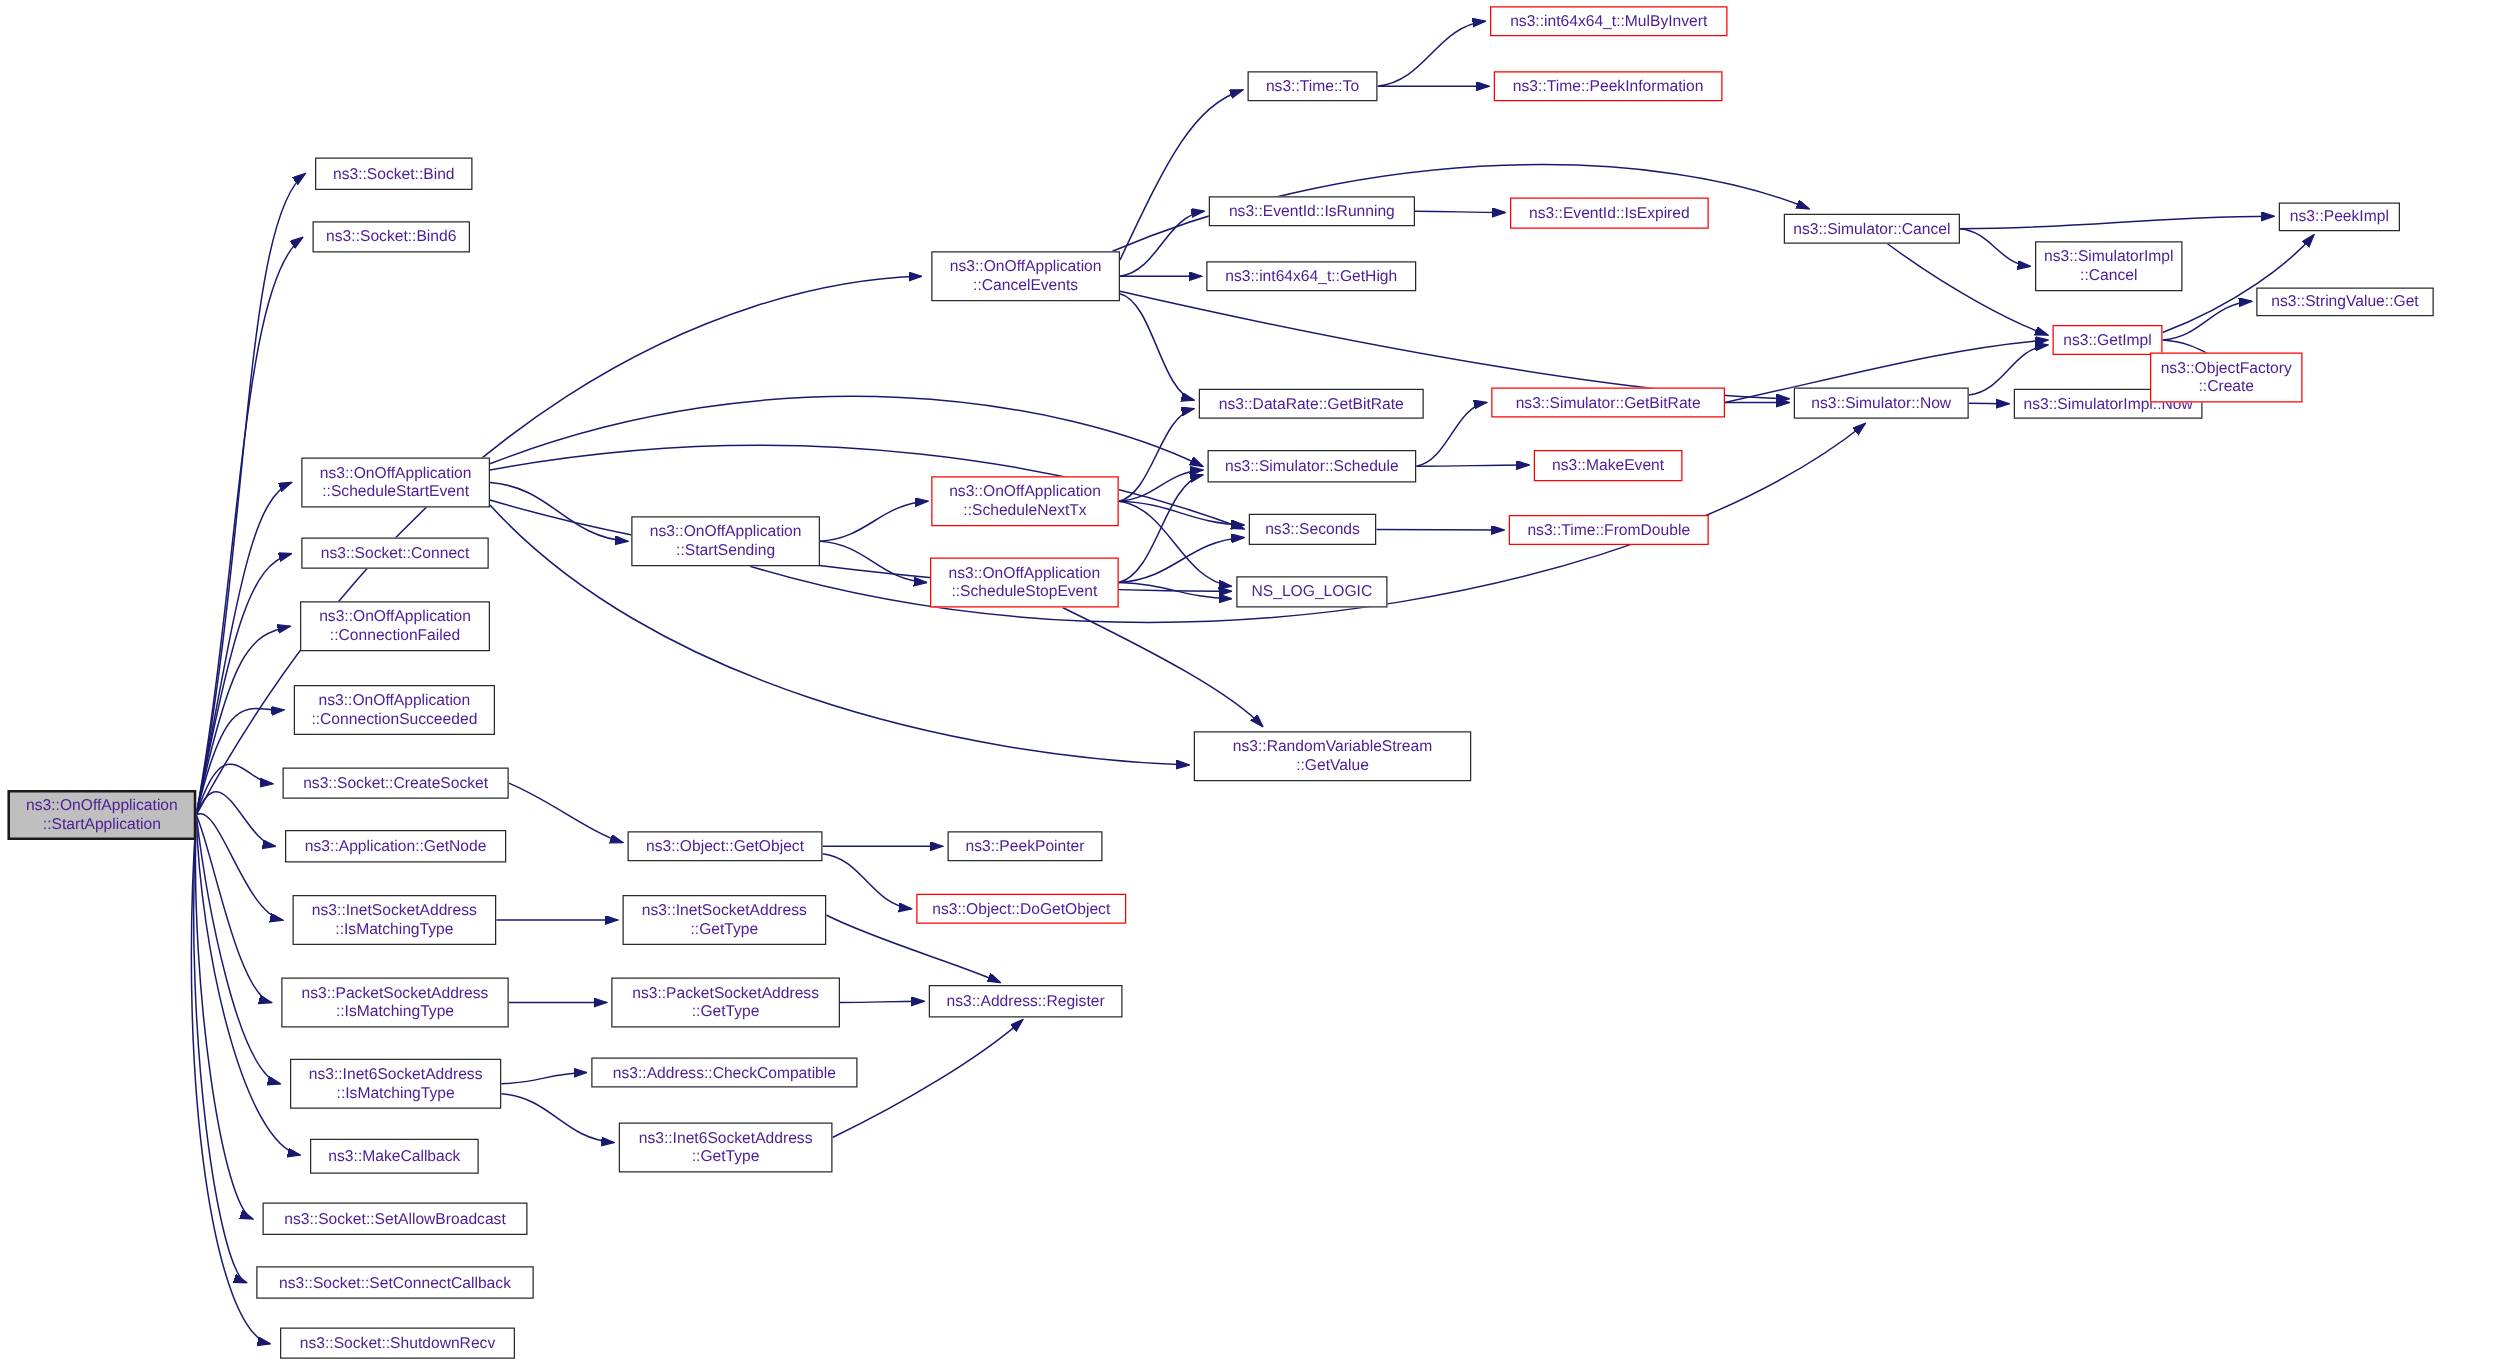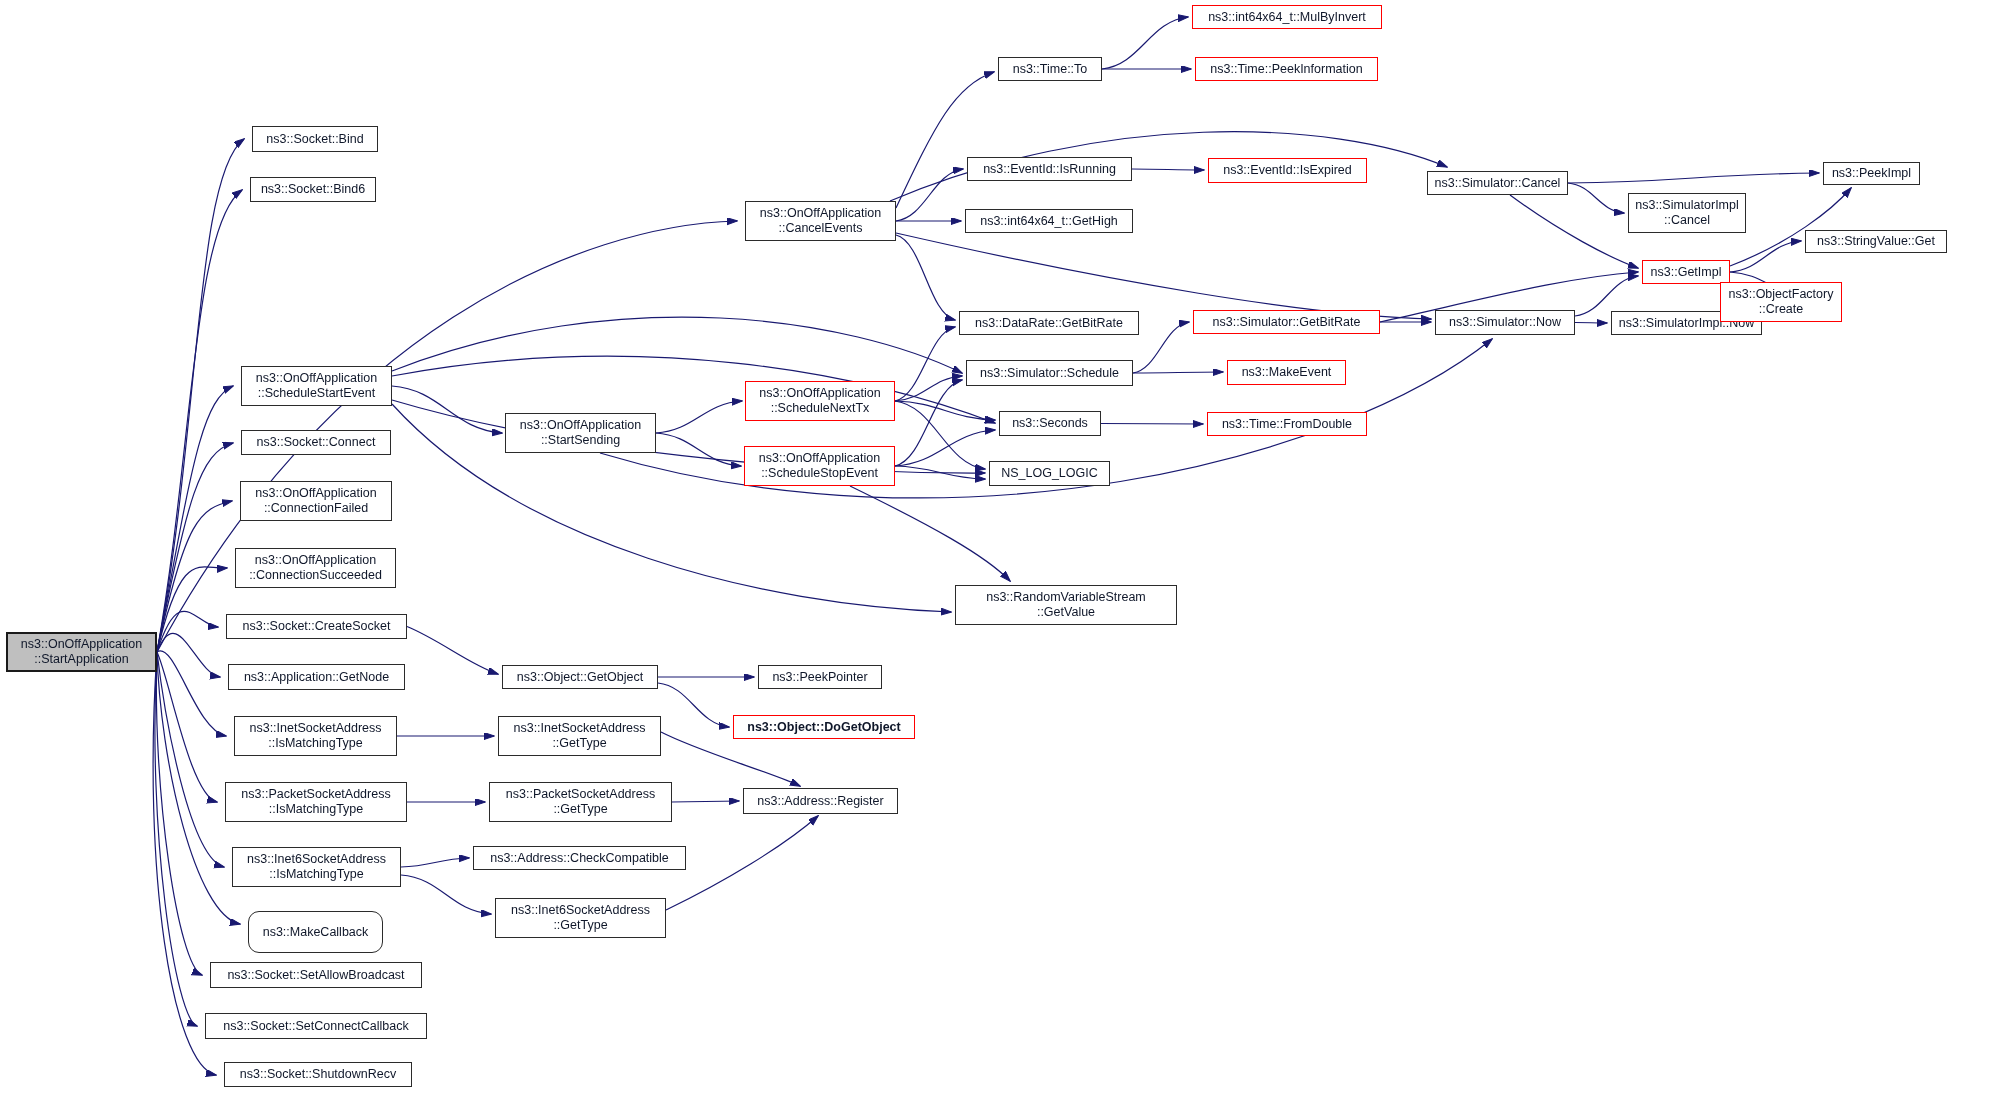--- a/index.html
+++ b/index.html
@@ -1,21 +1,21 @@
 <!DOCTYPE html>
 <html><head>
 <meta charset="utf-8">
 <style>
   html,body{margin:0;padding:0;background:#ffffff;}
   #canvas{position:relative;width:2000px;height:1096px;background:#ffffff;overflow:hidden;
           font-family:"Liberation Sans", sans-serif;}
   #edges{position:absolute;left:0;top:0;width:2000px;height:1096px;}
   .node{position:absolute;box-sizing:border-box;background:#ffffff;border:1px solid #2b2b2b;
         display:flex;flex-direction:column;align-items:center;justify-content:center;
-        font-size:12.5px;line-height:15px;color:#0f172a;white-space:nowrap;cursor:pointer;}
+        font-size:12.5px;line-height:15px;color:#4c1d95;white-space:nowrap;cursor:pointer;}
   .node.red{border:1px solid #ff0000;}
   .node.root{background:#bfbfbf;border:2px solid #1a1a1a;}
   .lbl{pointer-events:none;}
 </style>
 </head>
 <body>
 
 <div id="canvas">
   <svg id="edges" width="2000" height="1096" viewBox="0 0 2000 1096" xmlns="http://www.w3.org/2000/svg" style="stroke: rgb(25, 25, 112);">
     <defs>
@@ -127,21 +127,21 @@
         <div class="lbl">::IsMatchingType</div>
       </div>
       <div class="node" style="left: 225px; top: 782px; width: 182px; height: 40px;">
         <div class="lbl">ns3::PacketSocketAddress</div>
         <div class="lbl">::IsMatchingType</div>
       </div>
       <div class="node" style="left: 232px; top: 847px; width: 169px; height: 40px;">
         <div class="lbl">ns3::Inet6SocketAddress</div>
         <div class="lbl">::IsMatchingType</div>
       </div>
-      <div class="node" style="left: 248px; top: 911px; width: 135px; height: 42px; border-radius: 11px;">
+      <div class="node" style="left: 248px; top: 911px; width: 135px; height: 28px;">
         <div class="lbl">ns3::MakeCallback</div>
       </div>
       <div class="node" style="left: 210px; top: 962px; width: 212px; height: 26px;">
         <div class="lbl">ns3::Socket::SetAllowBroadcast</div>
       </div>
       <div class="node" style="left: 205px; top: 1013px; width: 222px; height: 26px; text-align: center;">
         <div class="lbl">ns3::Socket::SetConnectCallback</div>
       </div>
       <div class="node" style="left: 224px; top: 1062px; width: 188px; height: 25px;">
         <div class="lbl">ns3::Socket::ShutdownRecv</div>
@@ -176,21 +176,21 @@
         <div class="lbl">ns3::OnOffApplication</div>
         <div class="lbl">::ScheduleNextTx</div>
       </div>
       <div class="node red" style="left: 744px; top: 446px; width: 151px; height: 40px;">
         <div class="lbl">ns3::OnOffApplication</div>
         <div class="lbl">::ScheduleStopEvent</div>
       </div>
       <div class="node" style="left: 758px; top: 665px; width: 124px; height: 24px; align-items: center;">
         <div class="lbl">ns3::PeekPointer</div>
       </div>
-      <div class="node red" style="left: 733px; top: 715px; width: 182px; height: 24px; font-weight: bold;">
+      <div class="node red" style="left: 733px; top: 715px; width: 168px; height: 24px;">
         <div class="lbl">ns3::Object::DoGetObject</div>
       </div>
       <div class="node" style="left: 743px; top: 788px; width: 155px; height: 26px;">
         <div class="lbl">ns3::Address::Register</div>
       </div>
       <div class="node" style="left: 998px; top: 57px; width: 104px; height: 24px;">
         <div class="lbl">ns3::Time::To</div>
       </div>
       <div class="node" style="left: 967px; top: 157px; width: 165px; height: 24px;">
         <div class="lbl">ns3::EventId::IsRunning</div>

